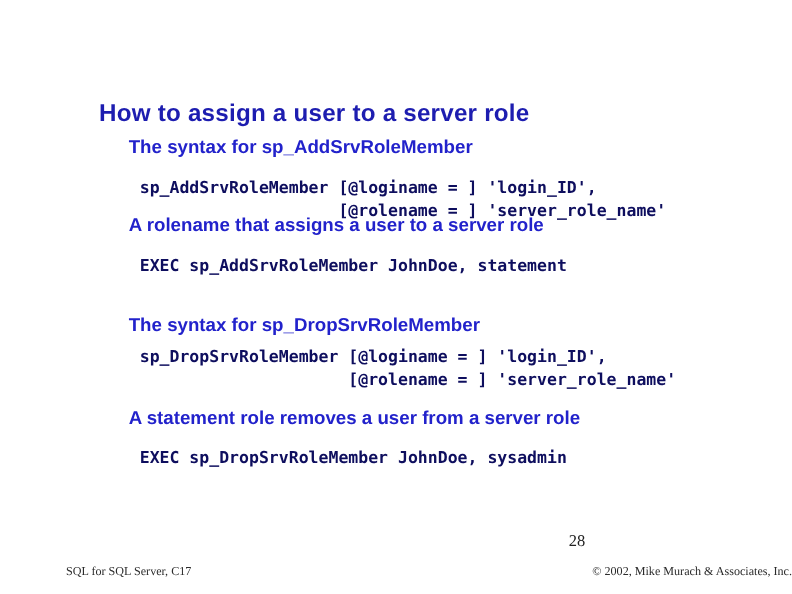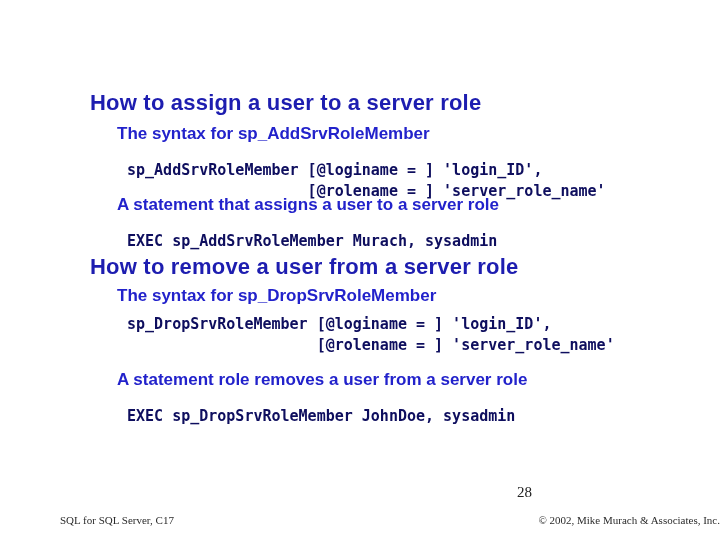--- a/index.html
+++ b/index.html
@@ -81,25 +81,24 @@
 
 <div class="slide">
 
   <div class="h1" style="top:91px">How to assign a user to a server role</div>
 
   <div class="h2" style="top:125px">The syntax for sp_AddSrvRoleMember</div>
 
   <pre class="code" style="top:150px">sp_AddSrvRoleMember [@loginame = ] 'login_ID',
                     [@rolename = ] 'server_role_name'</pre>
 
-  <div class="h2" style="top:196px">A statement that assigns a user to a server role</div>
+  <div class="h2" style="top:196px">A rolename that assigns a user to a server role</div>
 
-  <pre class="code" style="top:221px">EXEC sp_AddSrvRoleMember Murach, sysadmin</pre>
+  <pre class="code" style="top:221px">EXEC sp_AddSrvRoleMember JohnDoe, statement</pre>
 
-  <div class="h1" style="top:255px">How to remove a user from a server role</div>
 
   <div class="h2" style="top:287px">The syntax for sp_DropSrvRoleMember</div>
 
   <pre class="code" style="top:304px">sp_DropSrvRoleMember [@loginame = ] 'login_ID',
                      [@rolename = ] 'server_role_name'</pre>
 
   <div class="h2" style="top:371px">A statement role removes a user from a server role</div>
 
   <pre class="code" style="top:396px">EXEC sp_DropSrvRoleMember JohnDoe, sysadmin</pre>
 

